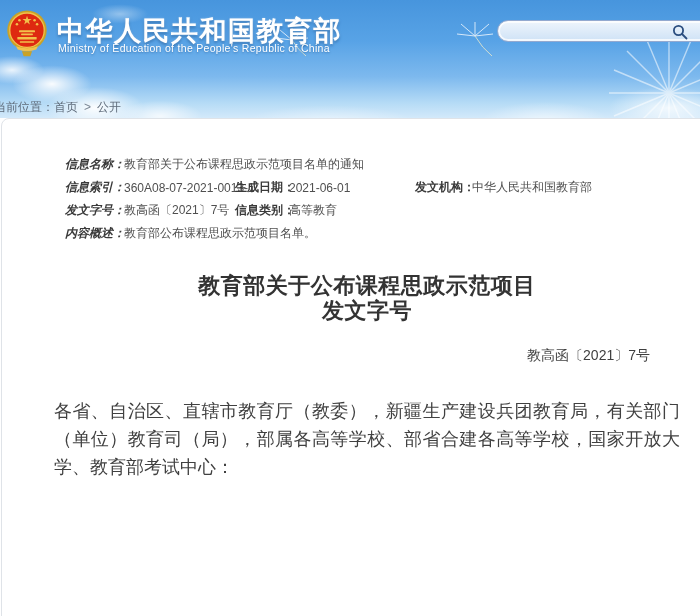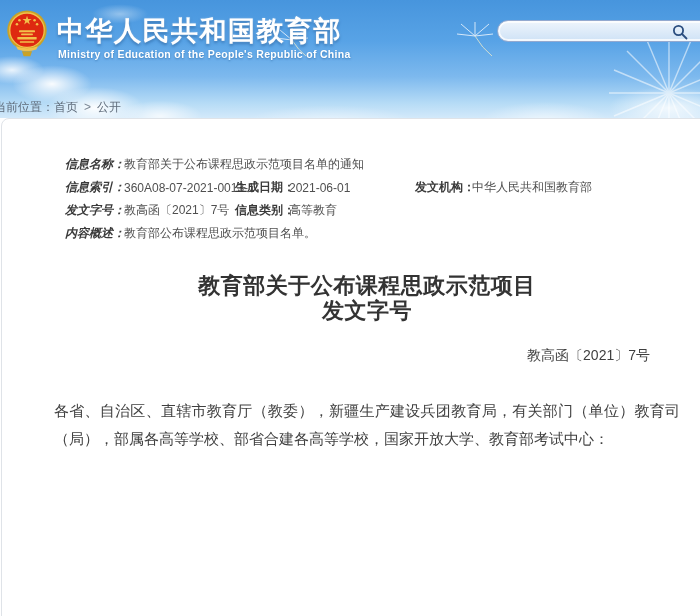--- a/index.html
+++ b/index.html
@@ -35,22 +35,22 @@
 
   .emblem { position:absolute; left:6px; top:9px; }
 
   .site-title {
     position:absolute; left:57px; top:13px;
     font-size:27px; font-weight:bold; letter-spacing:1.5px; color:#ffffff;
     text-shadow:0 2px 3px rgba(25,80,140,.55), 0 0 2px rgba(255,255,255,.4);
     white-space:nowrap;
   }
   .site-subtitle {
-    position:absolute; left:58px; top:48px;
-    font-size:10.5px; font-weight:bold; color:#ffffff; letter-spacing:.3px;
+    position:absolute; left:58px; top:42px;
+    font-size:10.5px; font-weight:normal; color:#ffffff; letter-spacing:.3px;
     text-shadow:0 1px 2px rgba(25,80,140,.5);
     white-space:nowrap;
   }
 
   .search-pill {
     position:absolute; left:497px; top:20px; width:232px; height:22px;
     border-radius:12px;
     border:1px solid #93a9cf;
     background:linear-gradient(180deg,#eef5fc,#cfe2f6);
     box-shadow:inset 0 0 0 2px rgba(255,255,255,.75);
@@ -88,21 +88,21 @@
   .w-l3 { width:57px; }
 
   
   .doc { margin:28px 30px 0 52px; color:#404040; }
   .doc-title {
     text-align:center; font-size:22px; font-weight:bold; color:#333333;
     line-height:25px; letter-spacing:.5px;
   }
   .doc-number { text-align:right; padding-right:30px; margin-top:24px; font-size:14px; color:#3f3f3f; }
   .doc p {
-    font-size:15px; line-height:28px; text-align:justify; color:#404040;
+    font-size:18px; line-height:28px; text-align:justify; color:#404040;
     margin-top:30px;
   }
   .doc p.no-indent { margin-top:32px; }
   .doc p.indent { text-indent:2em; }
 </style>
 </head>
 <body>
 
 <div class="page">
 

